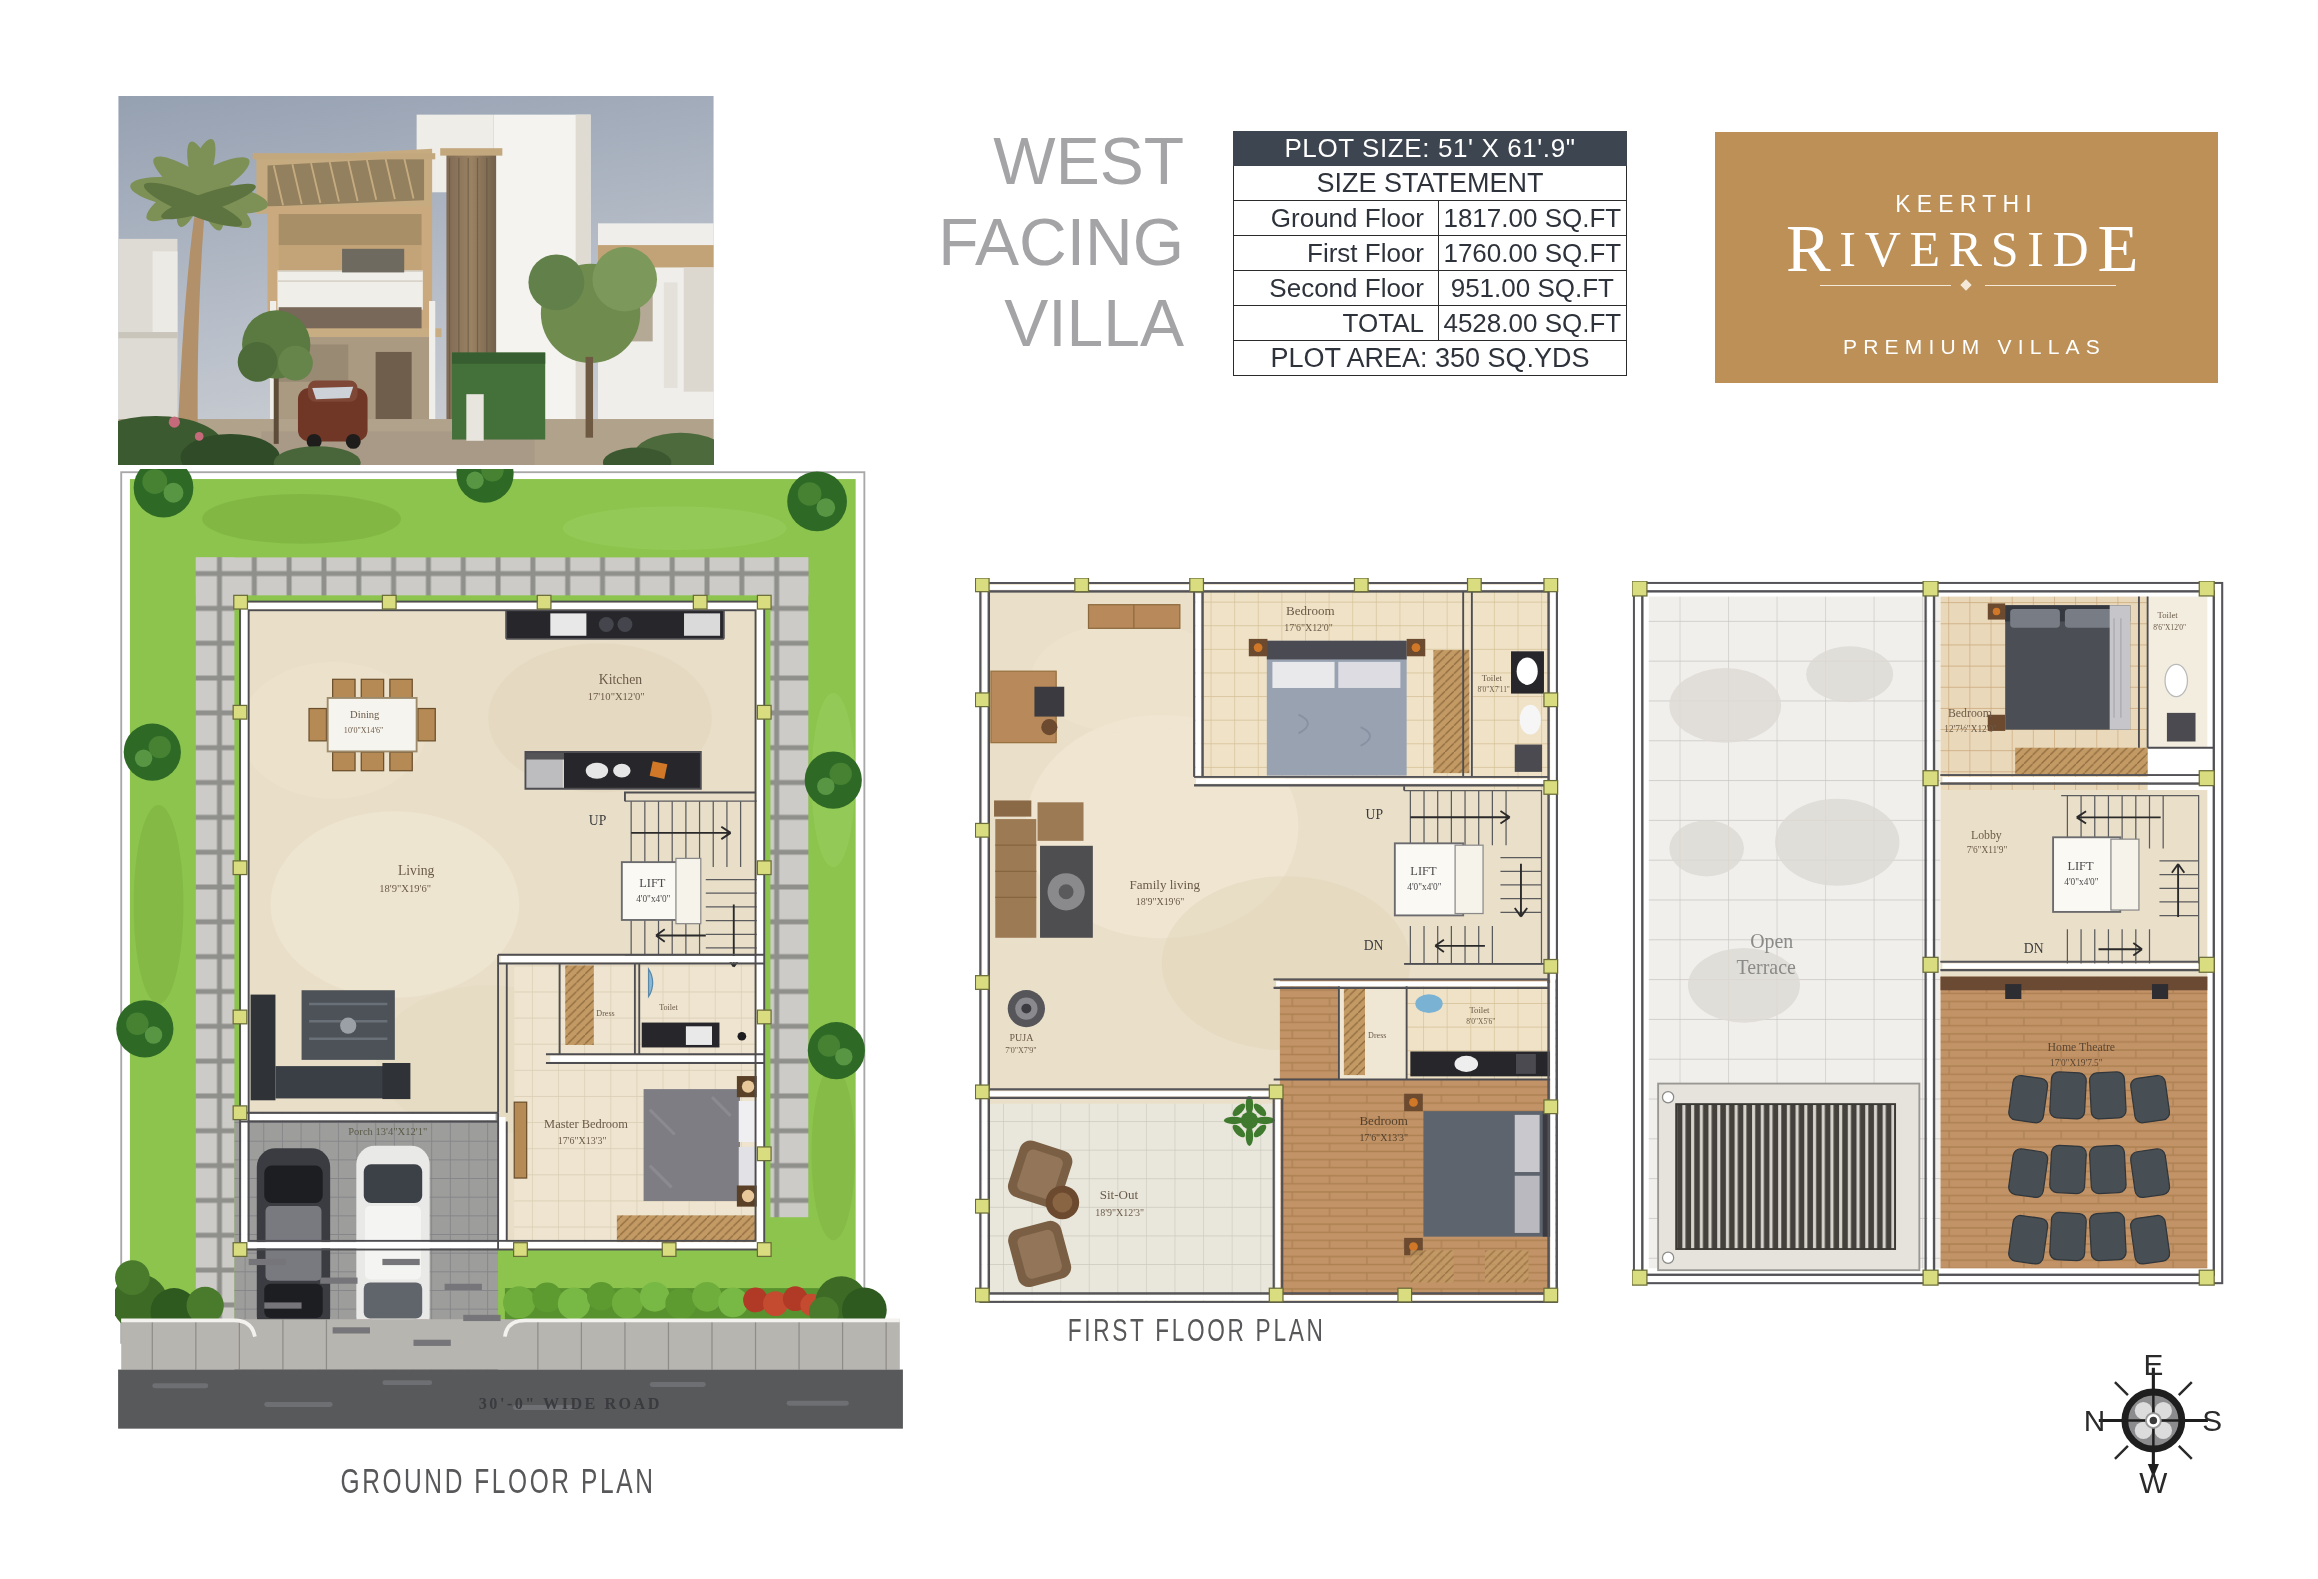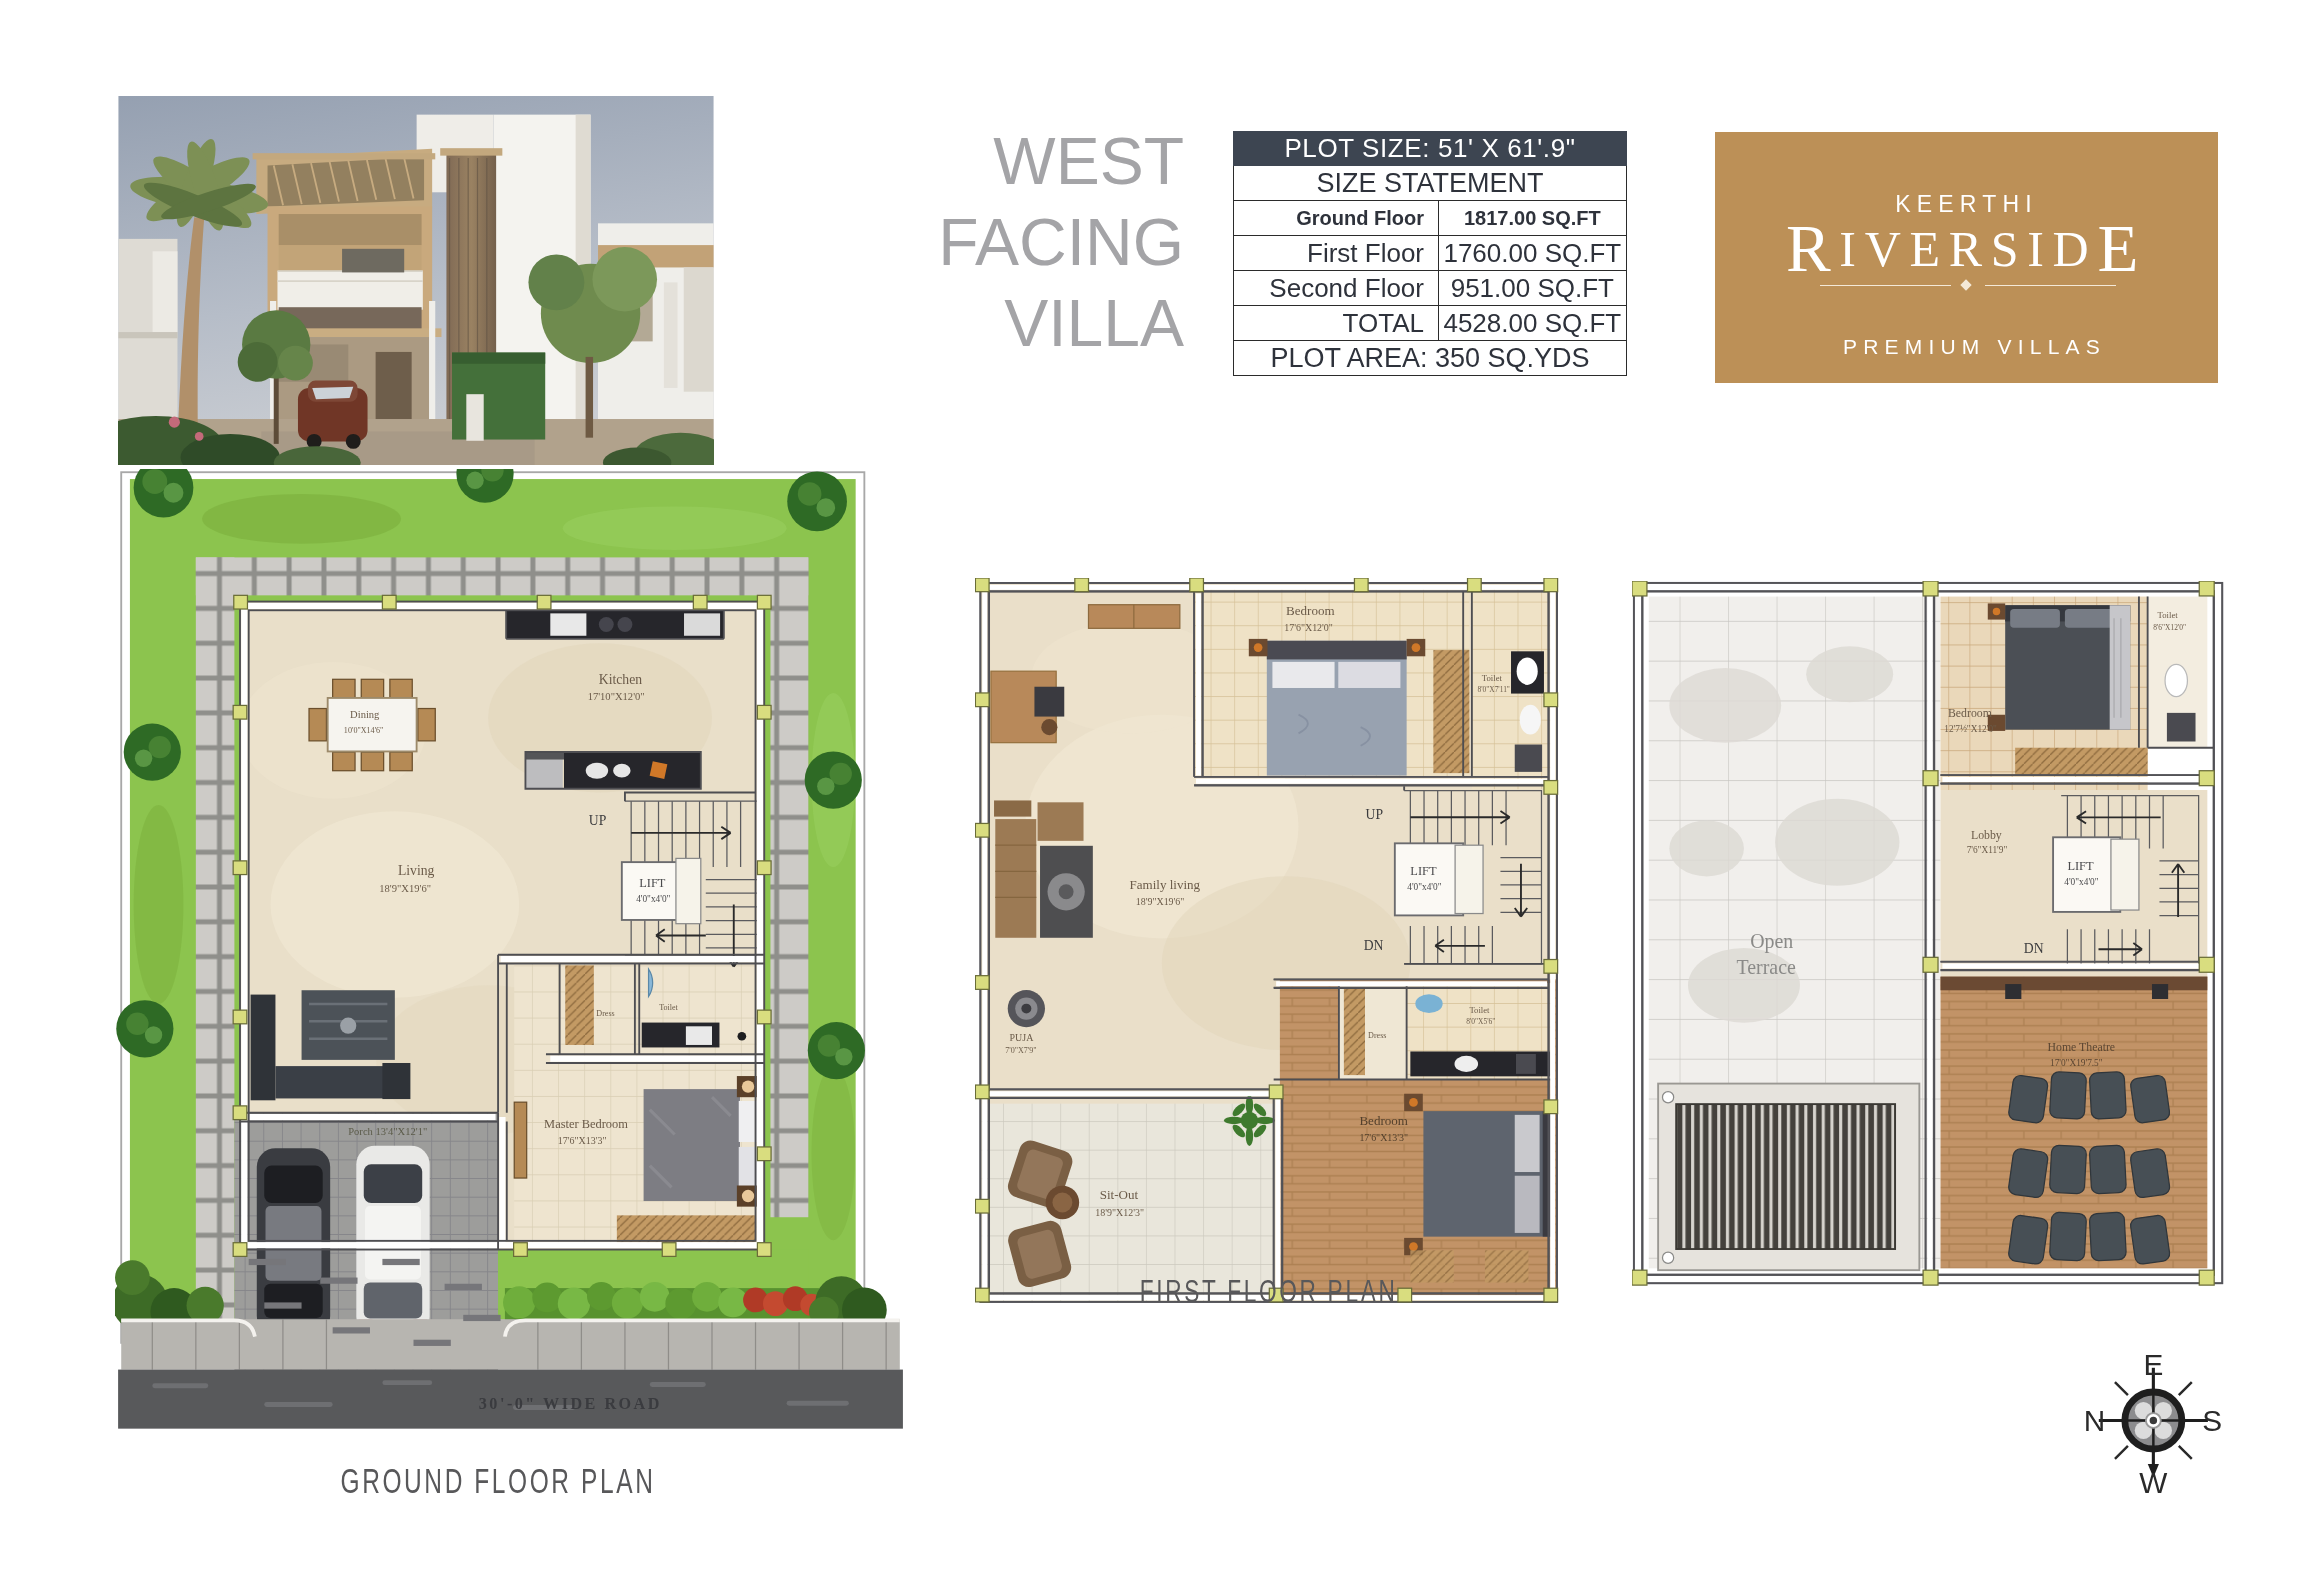--- a/index.html
+++ b/index.html
@@ -122,21 +122,21 @@
 
   <div class="abs" style="left:870px;top:121px;width:314px;height:249px;text-align:right;
        color:#a4a4a7;font-size:66px;line-height:81px;font-weight:400;">
     WEST<br>FACING<br>VILLA
   </div>
 
   <div class="abs" id="areatable" style="left:1233px;top:131px;width:394px;color:#2e323b;">
     <div style="background:#3d4551;color:#ffffff;height:35px;line-height:35px;text-align:center;font-size:26px;letter-spacing:0.6px;">PLOT SIZE: 51' X 61'.9"</div>
     <div style="border:1.9px solid #2b2b2b;border-top:none;">
       <div style="height:34px;line-height:34px;text-align:center;font-size:27px;border-bottom:1.9px solid #2b2b2b;">SIZE STATEMENT</div>
-      <div style="height:34px;line-height:34px;font-size:20px;border-bottom:1.9px solid #2b2b2b;display:flex;font-weight:bold;">
+      <div style="height:34px;line-height:34px;font-size:26px;border-bottom:1.9px solid #2b2b2b;display:flex;">
         <div style="width:190px;text-align:right;padding-right:13.7px;border-right:1.9px solid #2b2b2b;">Ground Floor</div>
         <div style="flex:1;text-align:center;">1817.00 SQ.FT</div>
       </div>
       <div style="height:34px;line-height:34px;font-size:26px;border-bottom:1.9px solid #2b2b2b;display:flex;">
         <div style="width:190px;text-align:right;padding-right:13.7px;border-right:1.9px solid #2b2b2b;">First Floor</div>
         <div style="flex:1;text-align:center;">1760.00 SQ.FT</div>
       </div>
       <div style="height:34px;line-height:34px;font-size:26px;border-bottom:1.9px solid #2b2b2b;display:flex;">
         <div style="width:190px;text-align:right;padding-right:13.7px;border-right:1.9px solid #2b2b2b;">Second Floor</div>
         <div style="flex:1;text-align:center;">951.00 SQ.FT</div>
@@ -624,21 +624,21 @@
           <rect x="915" y="326" width="22" height="22"></rect>
       <rect x="915" y="614" width="22" height="22"></rect>
           <rect x="915" y="840" width="22" height="22"></rect>
       <rect x="915" y="1143" width="22" height="22"></rect>
       <rect x="473" y="816" width="22" height="22"></rect>
           <rect x="473" y="1143" width="22" height="22"></rect>
       <rect x="680" y="1143" width="22" height="22"></rect>
     </g>
   </svg>
   </div>
-  <div class="abs lbl" style="left:1020px;top:1274px;width:497px;text-align:center;font-size:31px;"><span style="display:inline-block;transform:scaleX(0.73);transform-origin:center;">FIRST FLOOR PLAN</span></div>
+  <div class="abs lbl" style="left:1020px;top:1313px;width:497px;text-align:left;font-size:31px;"><span style="display:inline-block;transform:scaleX(0.73);transform-origin:center;">FIRST FLOOR PLAN</span></div>
 
   <div class="abs" id="splan" style="left:1632px;top:581px;width:594px;height:706px;">
   <svg width="594" height="706" viewBox="0 0 955 1135">
     <defs>
       <pattern id="ttile" width="78" height="64" patternUnits="userSpaceOnUse">
         <rect width="78" height="64" fill="#f1efec"></rect>
         <path d="M0 0H78V64" fill="none" stroke="#c8c6c2" stroke-width="2"></path>
       </pattern>
       <pattern id="btile2" width="34" height="34" patternUnits="userSpaceOnUse">
         <rect width="34" height="34" fill="#ead8ba"></rect>

